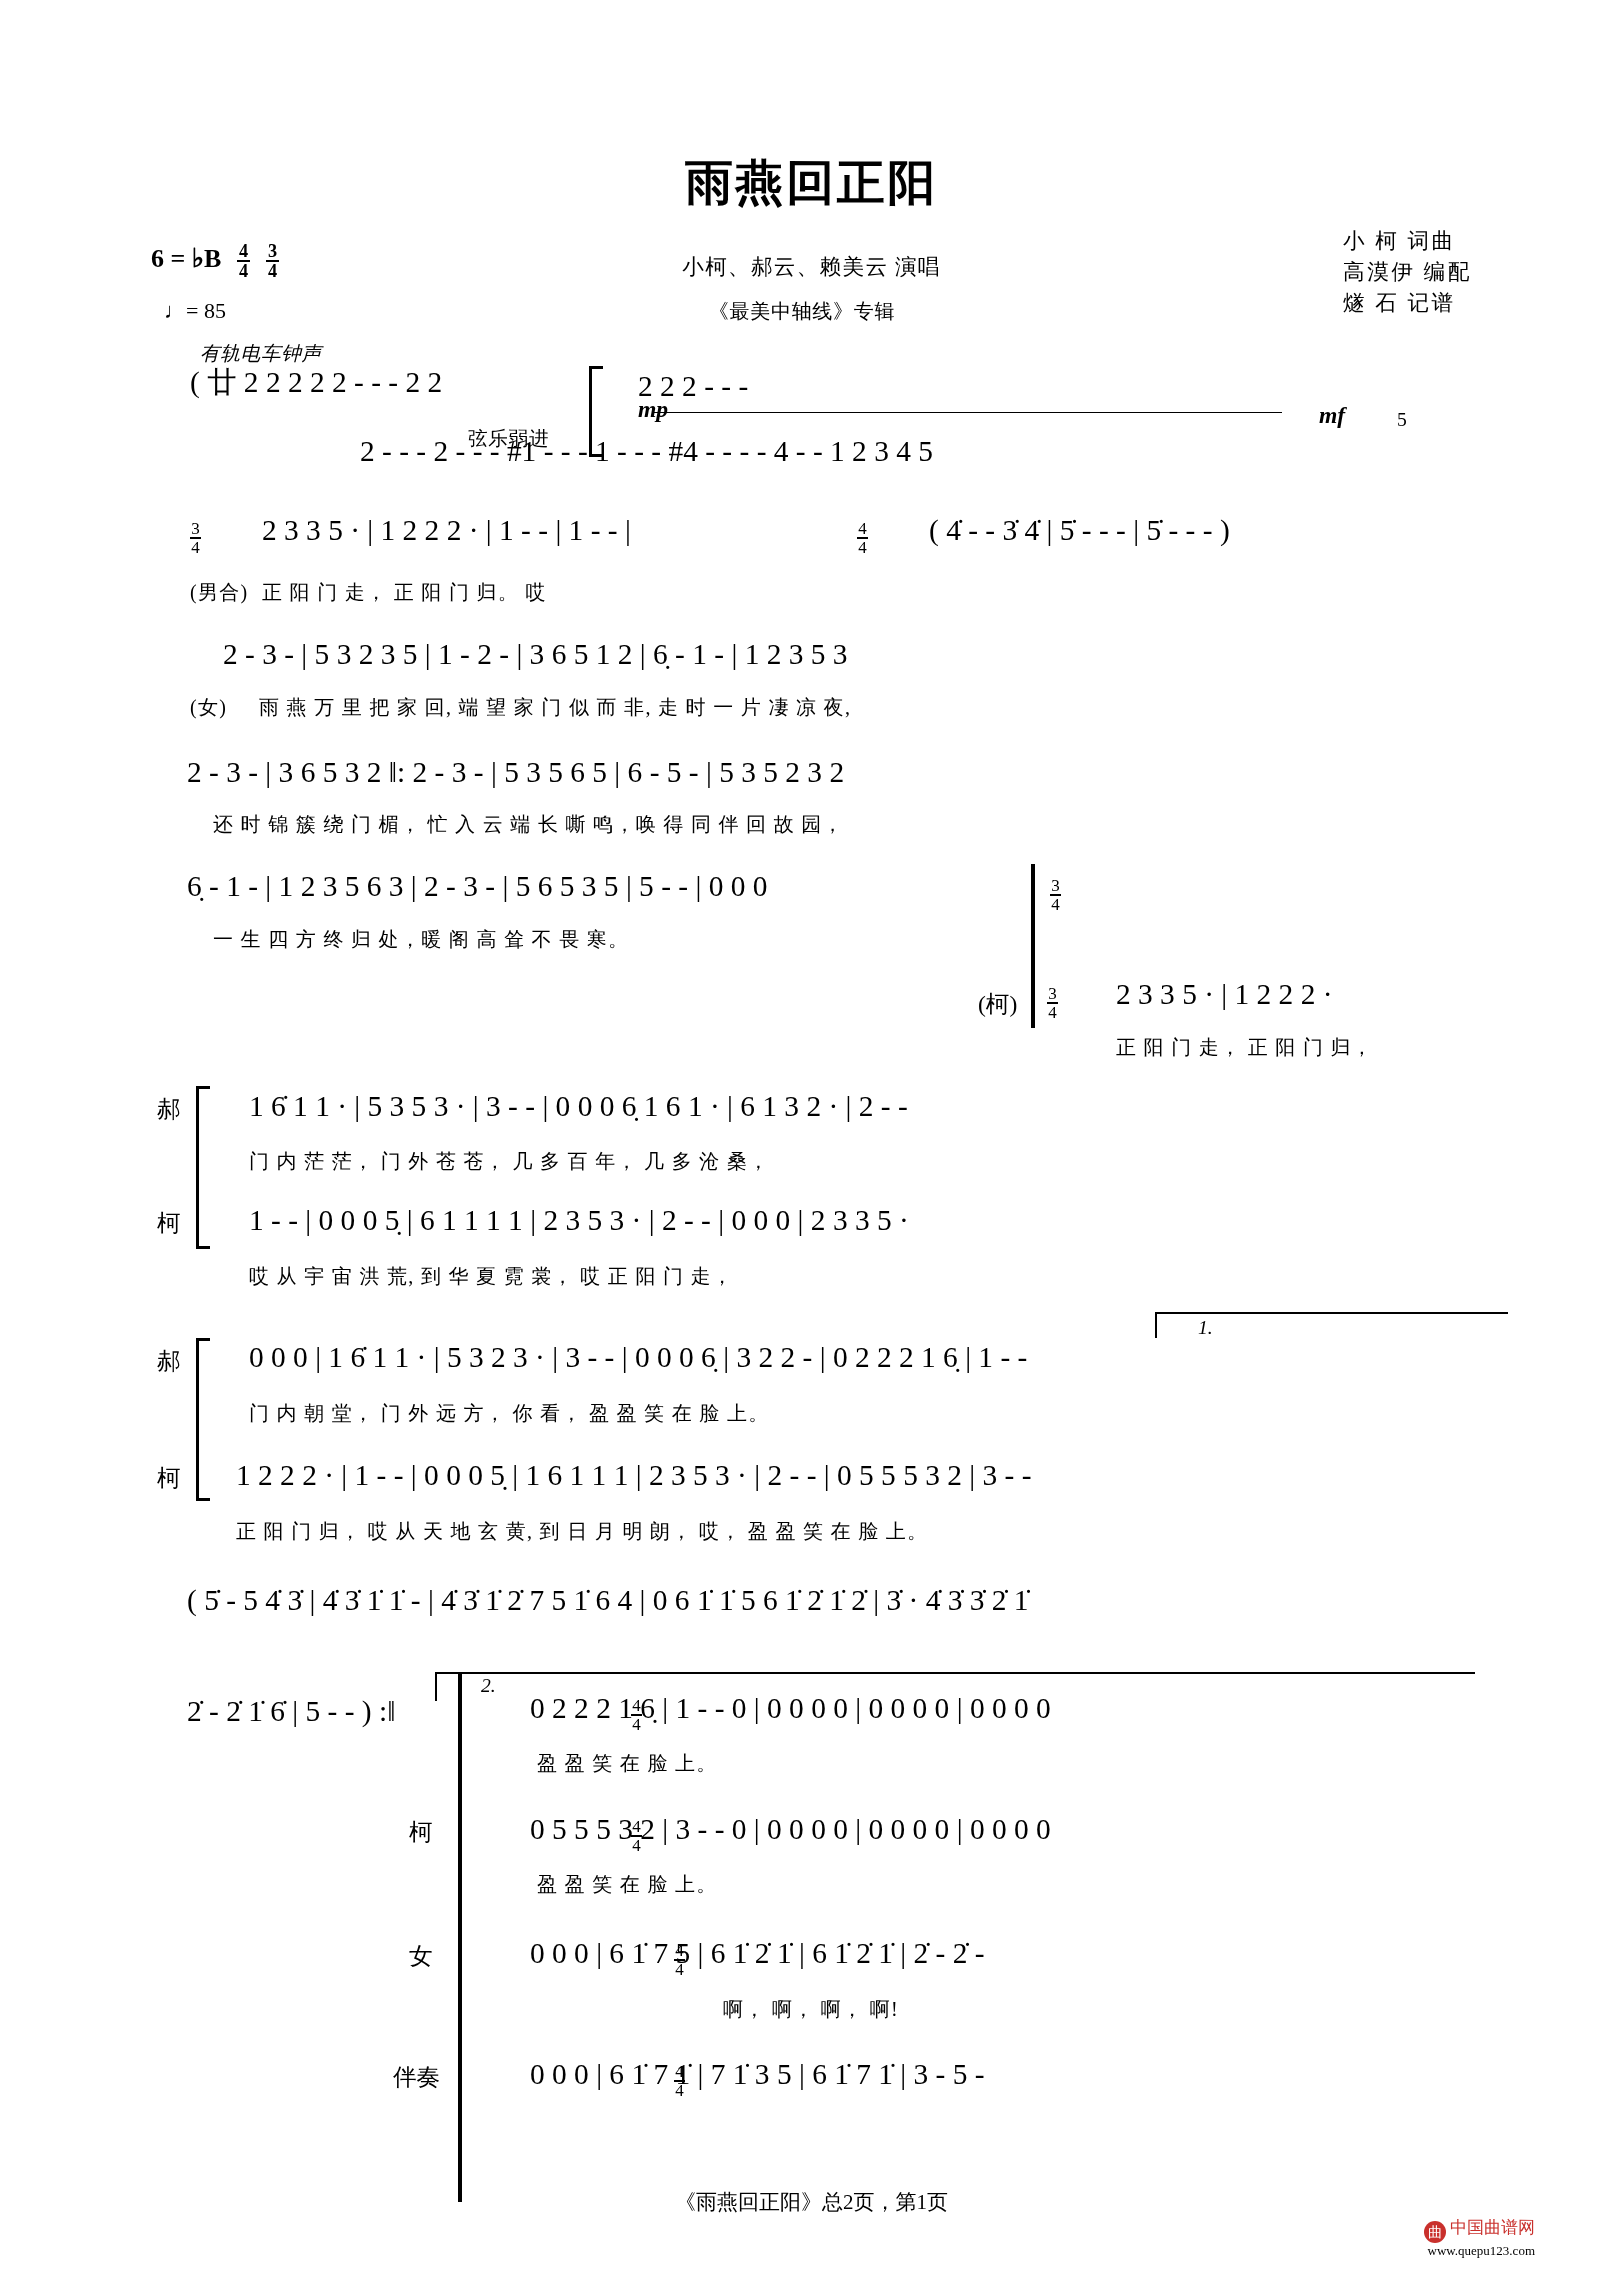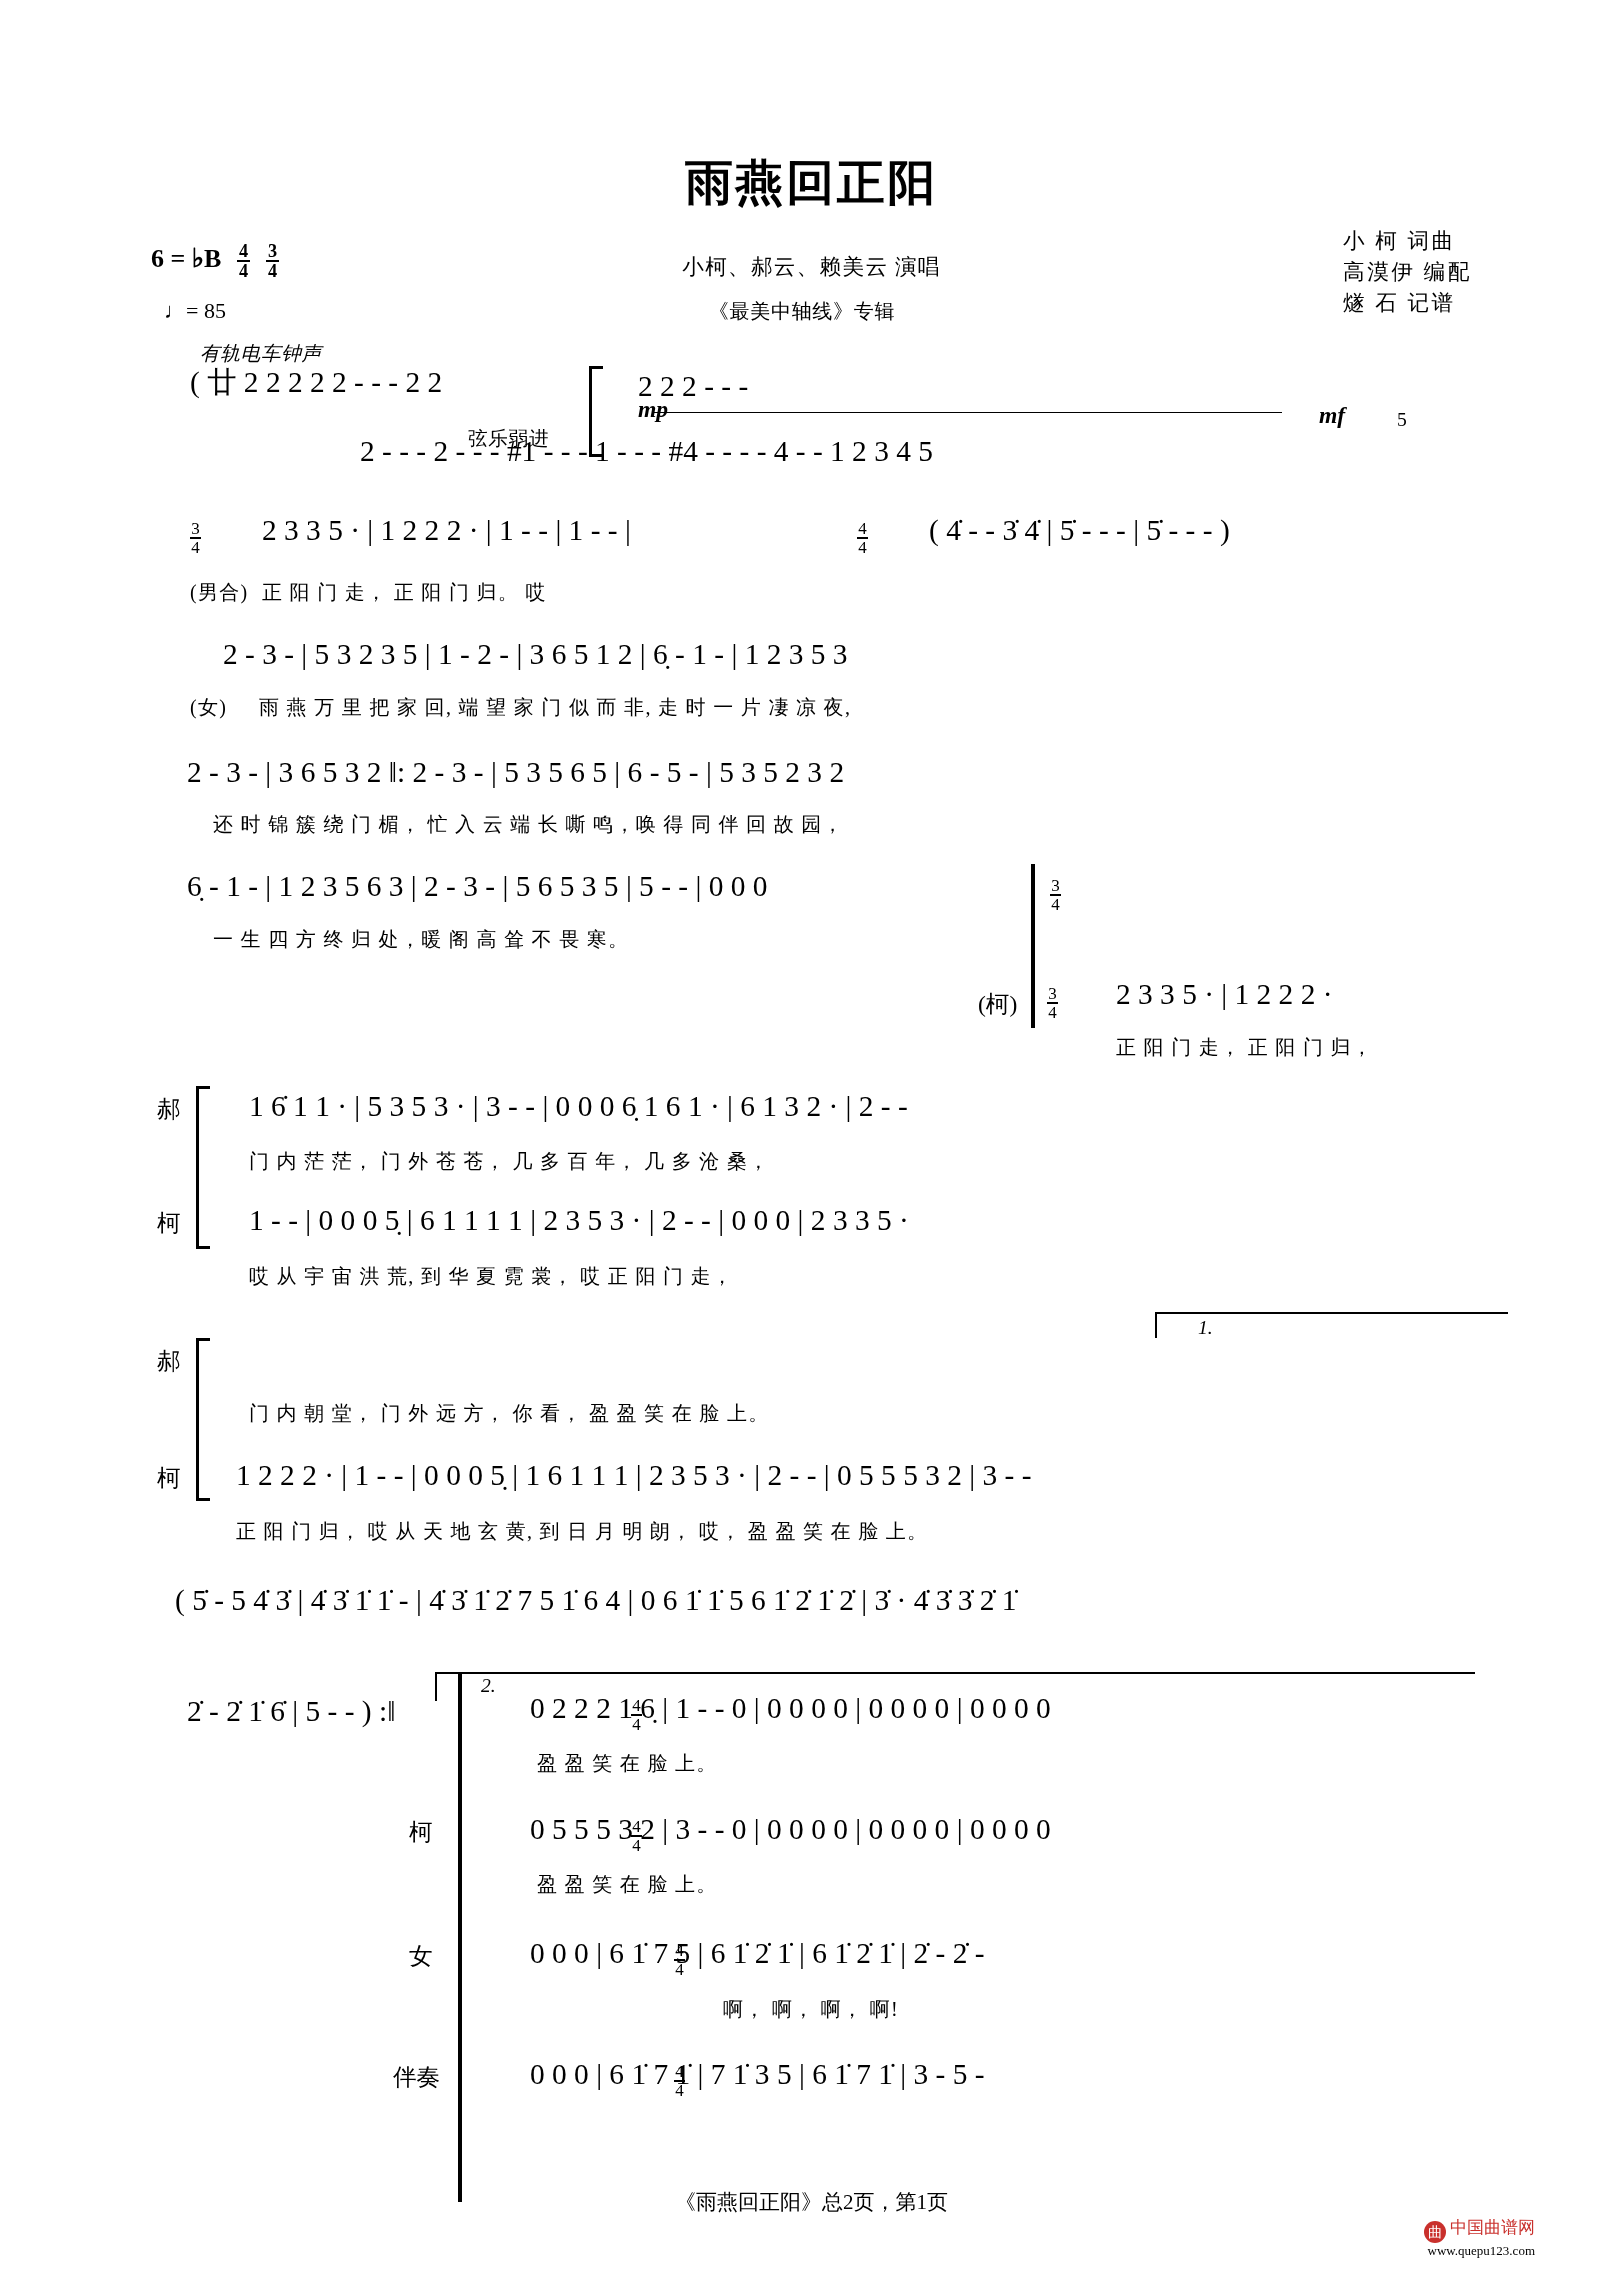--- a/index.html
+++ b/index.html
@@ -173,30 +173,31 @@
   <div class="brace" style="top:1086px;left:196px;height:157px;"></div>
   <div class="line notes" style="top:1090px;left:216px;">1 6̇ 1 1 ·  | 5 3 5 3 ·  | 3 - -  | 0  0  0  6̣ 1 6 1 ·  | 6 1 3 2 ·  | 2  - -</div>
   <div class="line lyr" style="top:1148px;left:216px;">门 内 茫 茫，  门 外 苍 苍，            几 多 百 年，  几 多 沧 桑，</div>
 
   <div class="voice" style="top:1207px;left:157px;">柯</div>
   <div class="line notes" style="top:1204px;left:216px;">1  - -  | 0  0  0 5̣  | 6 1 1 1 1  | 2 3 5 3 ·  | 2  - -  | 0  0  0  | 2 3 3 5 ·</div>
   <div class="line lyr" style="top:1263px;left:216px;">哎          从 宇 宙 洪 荒, 到 华 夏 霓 裳， 哎            正 阳 门 走，</div>
 
   <div class="voice" style="top:1345px;left:157px;">郝</div>
   <div class="brace" style="top:1338px;left:196px;height:157px;"></div>
+  <div class="line notes" style="top:1341px;left:216px;">0  0  0  | 1 6̇ 1 1 ·  | 5 3 2 3 ·  | 3  - -  | 0  0  0 6̣  | 3 2 2 -  | 0 2 2 2 1 6̣  | 1 - -</div>
   <div class="line lyr" style="top:1400px;left:216px;">门 内 朝 堂，  门 外 远 方，            你 看，      盈 盈 笑 在 脸  上。</div>
   <div style="position:absolute;top:1312px;left:1155px;width:353px;height:2px;background:#000;"></div>
   <div style="position:absolute;top:1312px;left:1155px;width:2px;height:26px;background:#000;"></div>
   <div class="line small" style="top:1317px;left:1165px;font-style:italic;">1.</div>
 
   <div class="voice" style="top:1462px;left:157px;">柯</div>
   <div class="line notes" style="top:1459px;left:203px;">1 2 2 2 ·  | 1  - -  | 0  0  0 5̣  | 1 6 1 1 1  | 2 3 5 3 ·  | 2  - -  | 0 5 5 5 3 2  | 3 - -</div>
   <div class="line lyr" style="top:1518px;left:203px;">正 阳 门 归， 哎          从 天 地 玄 黄, 到 日 月 明 朗，  哎，      盈 盈 笑 在 脸  上。</div>
 
-  <div class="line notes" style="top:1584px;left:142px;">( 5̇ - 5 4̇ 3̇  | 4̇ 3̇ 1̇ 1̇ -  | 4̇ 3̇ 1̇ 2̇ 7 5 1̇ 6 4  | 0 6 1̇ 1̇ 5 6 1̇ 2̇ 1̇ 2̇  | 3̇ ·  4̇ 3̇ 3̇ 2̇ 1̇</div>
+  <div class="line notes" style="top:1584px;left:154px;">( 5̇ - 5 4̇ 3̇  | 4̇ 3̇ 1̇ 1̇ -  | 4̇ 3̇ 1̇ 2̇ 7 5 1̇ 6 4  | 0 6 1̇ 1̇ 5 6 1̇ 2̇ 1̇ 2̇  | 3̇ ·  4̇ 3̇ 3̇ 2̇ 1̇</div>
 
   <div class="line notes" style="top:1695px;left:154px;">2̇ - 2̇ 1̇ 6̇  | 5 - - ) :‖</div>
   <div style="position:absolute;top:1672px;left:435px;width:1040px;height:2px;background:#000;"></div>
   <div style="position:absolute;top:1672px;left:435px;width:2px;height:29.4px;background:#000;"></div>
   <div class="line small" style="top:1675px;left:448px;font-style:italic;">2.</div>
   <div class="brace" style="top:1672px;left:458px;height:530px;border-top:none;border-bottom:none;border-left:4.6px solid #000;width:0;"></div>
 
   <div class="line notes" style="top:1692px;left:497px;">0 2 2 2 1 6̣  | 1 - -  0 | 0 0 0 0 | 0 0 0 0 | 0 0 0 0</div>
   <div class="ts-inline" style="position:absolute;top:1697px;left:631px;">
     <span class="num">4</span>

